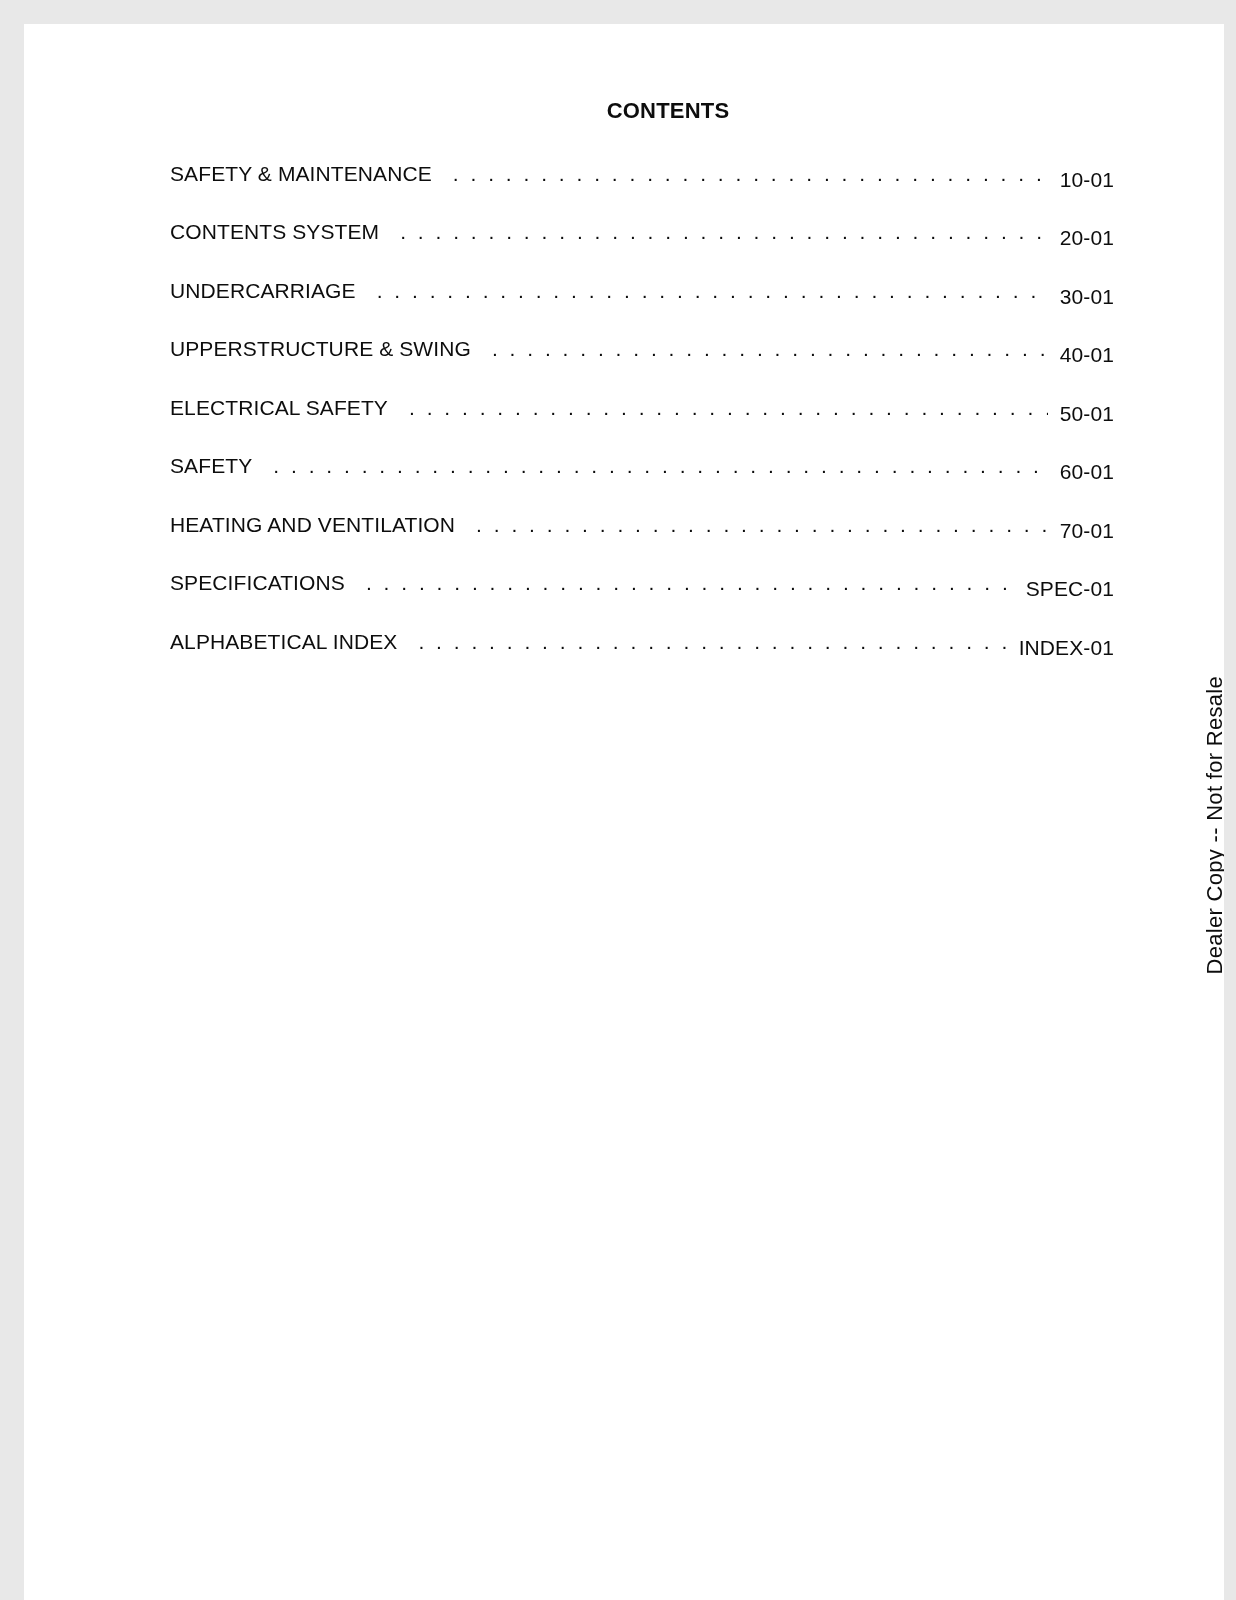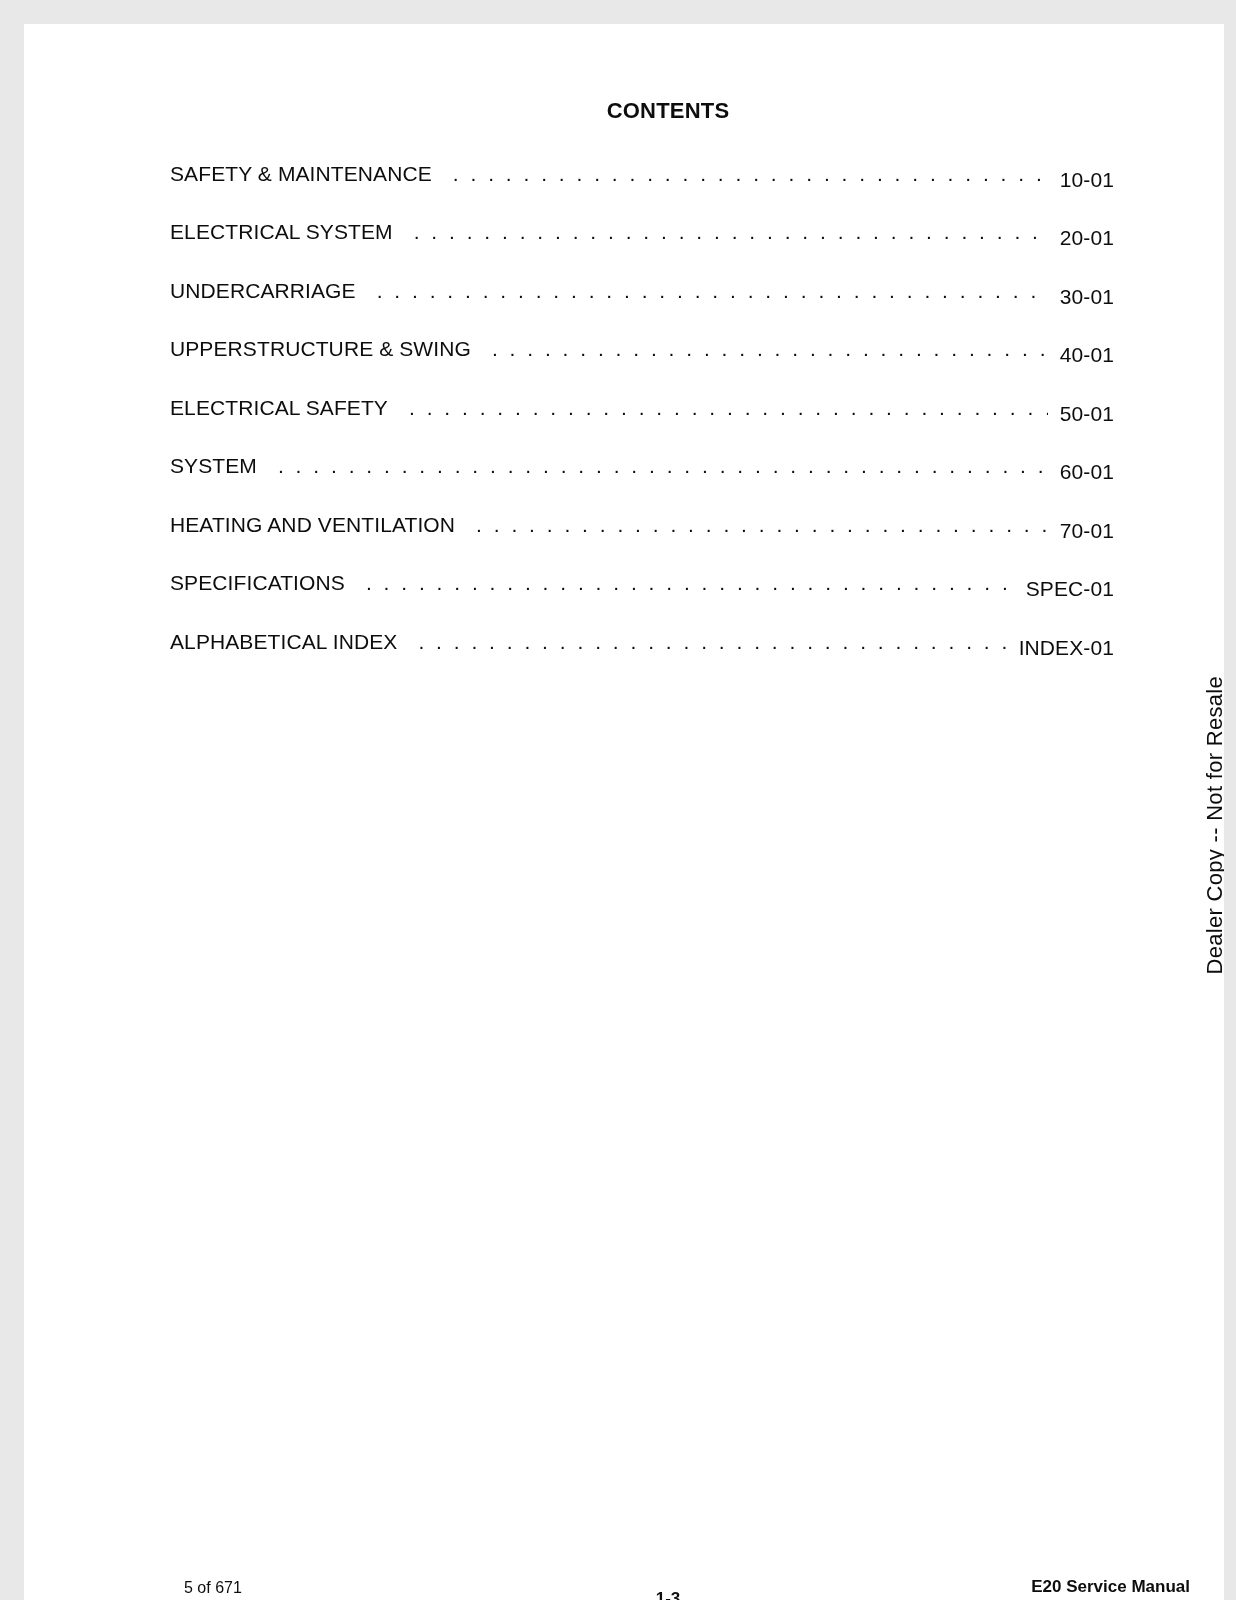--- a/index.html
+++ b/index.html
@@ -108,41 +108,41 @@
   <div class="doc-title">CONTENTS</div>
 
   <div class="toc-list">
 
   <div class="toc-row">
         <span class="toc-label">SAFETY &amp; MAINTENANCE</span>
         <span class="toc-dots">. . . . . . . . . . . . . . . . . . . . . . . . . . . . . . . . . . . . . . . . . . . . . . . . . . . . . . . . . . . . . . . . . . . . . . . . . . . . . . . . . . . . . . . . . . . . . . . . . . . . . . . . . . . . . . . . . . . . . . . . . . . . . . . . . . . . . . . . . . . . . . . . . . . . . . </span>
         <span class="toc-page">10-01</span>
       </div>
       <div class="toc-row">
-        <span class="toc-label">ELECTRICAL SYSTEM</span>
+        <span class="toc-label">CONTENTS SYSTEM</span>
         <span class="toc-dots">. . . . . . . . . . . . . . . . . . . . . . . . . . . . . . . . . . . . . . . . . . . . . . . . . . . . . . . . . . . . . . . . . . . . . . . . . . . . . . . . . . . . . . . . . . . . . . . . . . . . . . . . . . . . . . . . . . . . . . . . . . . . . . . . . . . . . . . . . . . . . . . . . . . . . . </span>
         <span class="toc-page">20-01</span>
       </div>
       <div class="toc-row">
         <span class="toc-label">UNDERCARRIAGE</span>
         <span class="toc-dots">. . . . . . . . . . . . . . . . . . . . . . . . . . . . . . . . . . . . . . . . . . . . . . . . . . . . . . . . . . . . . . . . . . . . . . . . . . . . . . . . . . . . . . . . . . . . . . . . . . . . . . . . . . . . . . . . . . . . . . . . . . . . . . . . . . . . . . . . . . . . . . . . . . . . . . </span>
         <span class="toc-page">30-01</span>
       </div>
       <div class="toc-row">
         <span class="toc-label">UPPERSTRUCTURE &amp; SWING</span>
         <span class="toc-dots">. . . . . . . . . . . . . . . . . . . . . . . . . . . . . . . . . . . . . . . . . . . . . . . . . . . . . . . . . . . . . . . . . . . . . . . . . . . . . . . . . . . . . . . . . . . . . . . . . . . . . . . . . . . . . . . . . . . . . . . . . . . . . . . . . . . . . . . . . . . . . . . . . . . . . . </span>
         <span class="toc-page">40-01</span>
       </div>
       <div class="toc-row">
         <span class="toc-label">ELECTRICAL SAFETY</span>
         <span class="toc-dots">. . . . . . . . . . . . . . . . . . . . . . . . . . . . . . . . . . . . . . . . . . . . . . . . . . . . . . . . . . . . . . . . . . . . . . . . . . . . . . . . . . . . . . . . . . . . . . . . . . . . . . . . . . . . . . . . . . . . . . . . . . . . . . . . . . . . . . . . . . . . . . . . . . . . . . </span>
         <span class="toc-page">50-01</span>
       </div>
       <div class="toc-row">
-        <span class="toc-label">SYSTEM</span>
+        <span class="toc-label">SAFETY</span>
         <span class="toc-dots">. . . . . . . . . . . . . . . . . . . . . . . . . . . . . . . . . . . . . . . . . . . . . . . . . . . . . . . . . . . . . . . . . . . . . . . . . . . . . . . . . . . . . . . . . . . . . . . . . . . . . . . . . . . . . . . . . . . . . . . . . . . . . . . . . . . . . . . . . . . . . . . . . . . . . . </span>
         <span class="toc-page">60-01</span>
       </div>
       <div class="toc-row">
         <span class="toc-label">HEATING AND VENTILATION</span>
         <span class="toc-dots">. . . . . . . . . . . . . . . . . . . . . . . . . . . . . . . . . . . . . . . . . . . . . . . . . . . . . . . . . . . . . . . . . . . . . . . . . . . . . . . . . . . . . . . . . . . . . . . . . . . . . . . . . . . . . . . . . . . . . . . . . . . . . . . . . . . . . . . . . . . . . . . . . . . . . . </span>
         <span class="toc-page">70-01</span>
       </div>
       <div class="toc-row">
         <span class="toc-label">SPECIFICATIONS</span>
@@ -151,19 +151,14 @@
       </div>
       <div class="toc-row">
         <span class="toc-label">ALPHABETICAL INDEX</span>
         <span class="toc-dots">. . . . . . . . . . . . . . . . . . . . . . . . . . . . . . . . . . . . . . . . . . . . . . . . . . . . . . . . . . . . . . . . . . . . . . . . . . . . . . . . . . . . . . . . . . . . . . . . . . . . . . . . . . . . . . . . . . . . . . . . . . . . . . . . . . . . . . . . . . . . . . . . . . . . . . </span>
         <span class="toc-page">INDEX-01</span>
       </div>
     </div>
 
   <div class="watermark">Dealer Copy -- Not for Resale</div>
 
-  <div class="footer">
-    <span class="footer-left">5 of 671</span>
-    <span class="footer-center">1-3</span>
-    <span class="footer-right">E20 Service Manual</span>
-  </div>
 
 </div>
 
 </body></html>

